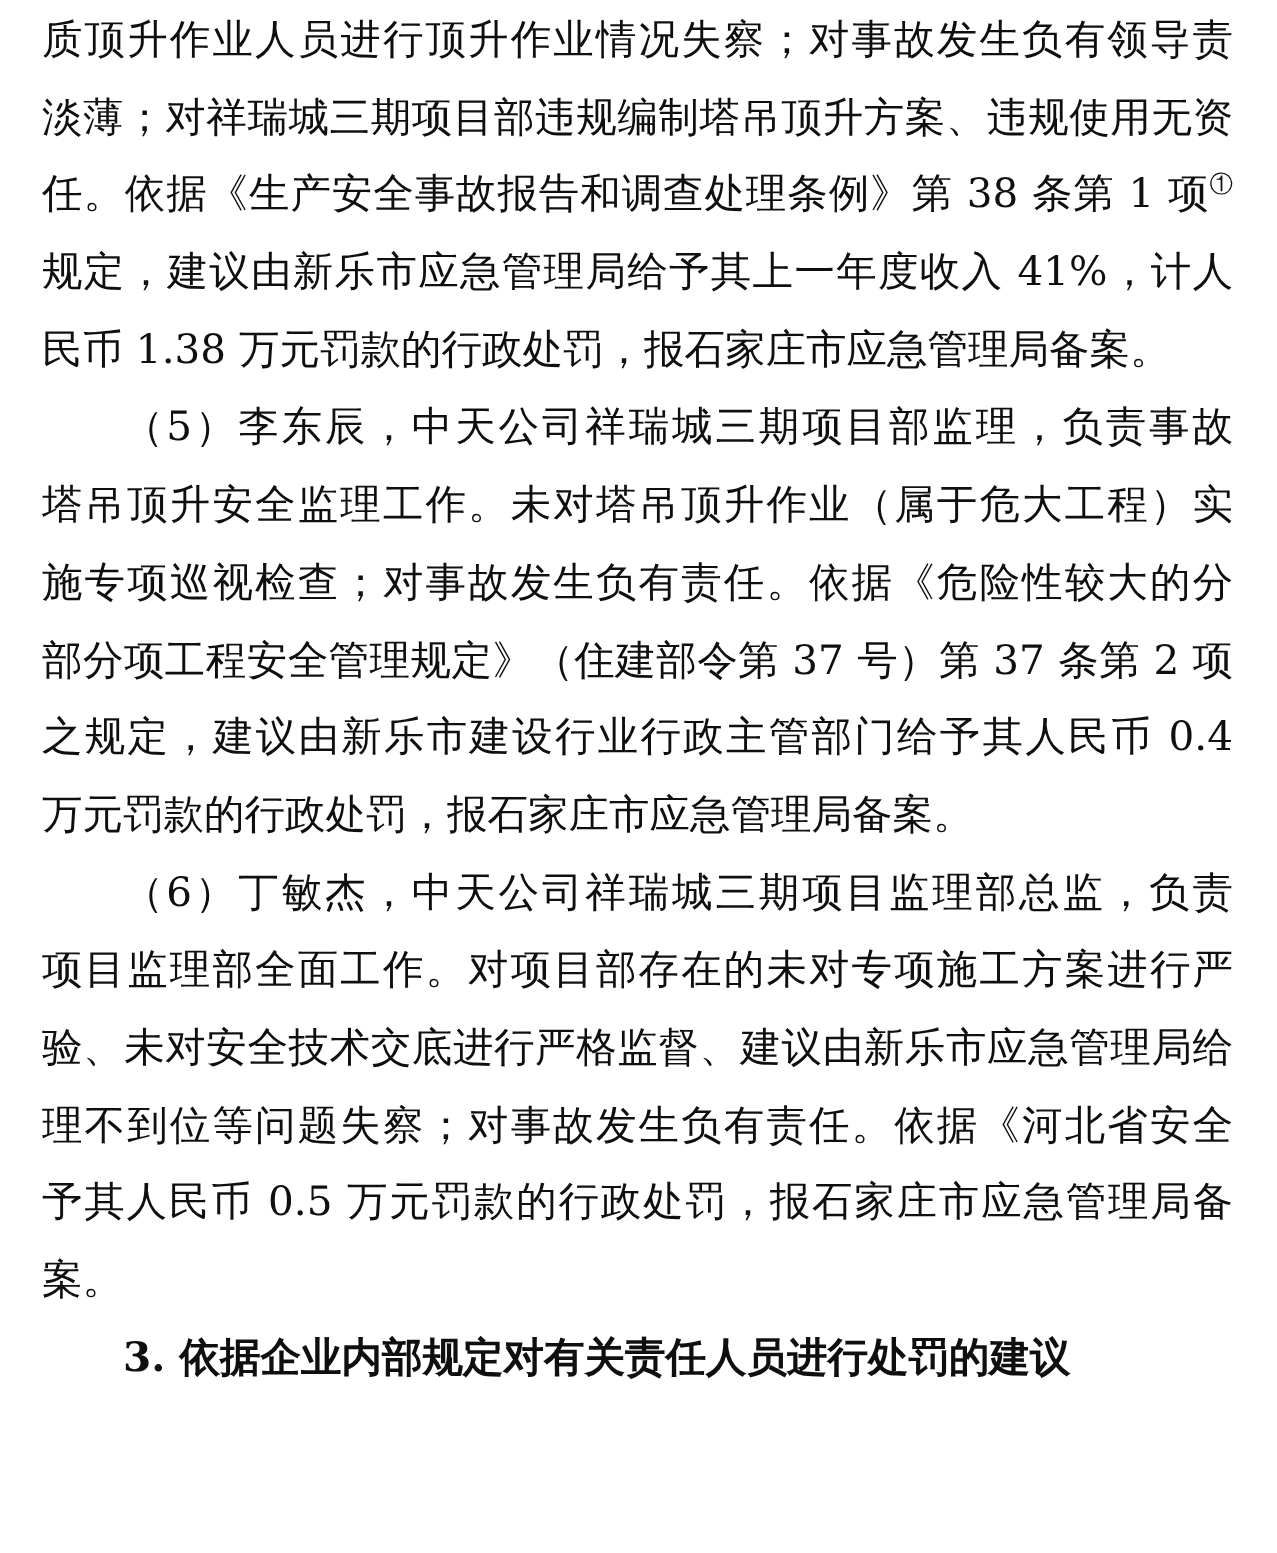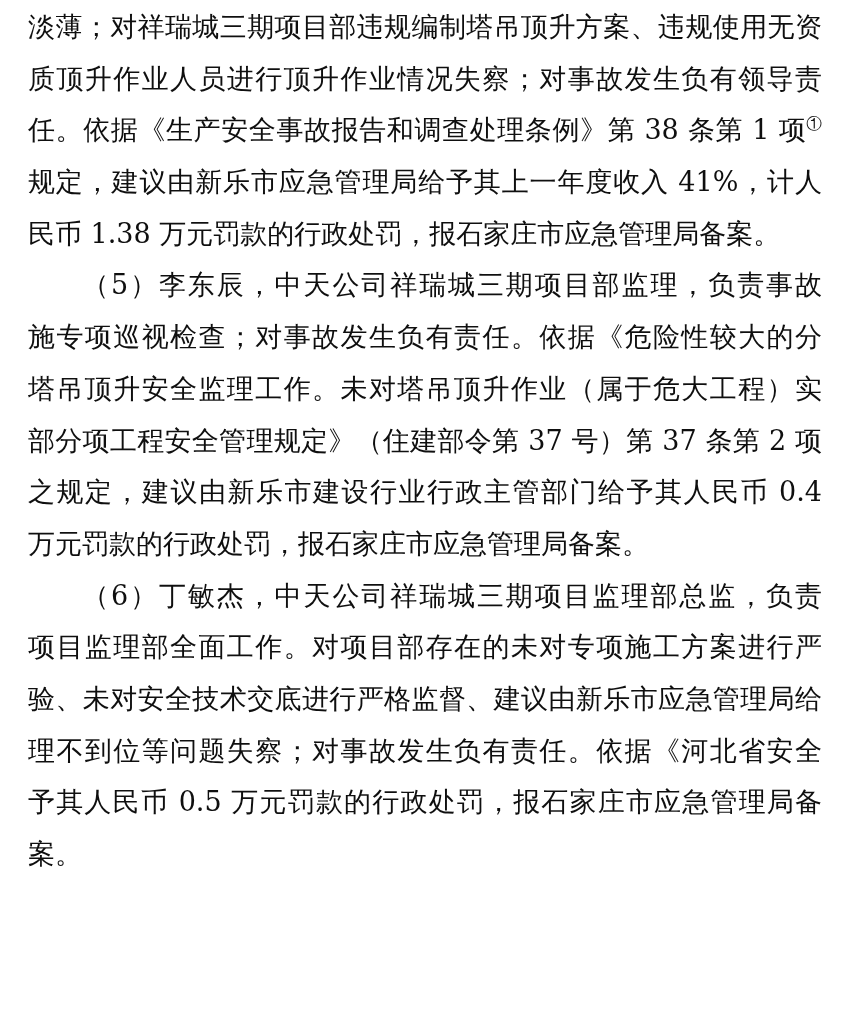--- a/index.html
+++ b/index.html
@@ -42,36 +42,39 @@
     line-height: 0;
     vertical-align: super;
   }
 </style>
 </head>
 <body>
 
 <div class="page">
   <div>
       <div class="block paragraph">
+        <div class="line">质顶升作业人员进行顶升作业情况失察；对事故发生负有领导责</div>
         <div class="line">淡薄；对祥瑞城三期项目部违规编制塔吊顶升方案、违规使用无资</div>
-        <div class="line">质顶升作业人员进行顶升作业情况失察；对事故发生负有领导责</div>
         <div class="line">任。依据《生产安全事故报告和调查处理条例》第 38 条第 1 项<sup class="fnref">①</sup>之</div>
         <div class="line">规定，建议由新乐市应急管理局给予其上一年度收入 41%，计人</div>
         <div class="line line-end">民币 1.38 万元罚款的行政处罚，报石家庄市应急管理局备案。</div>
       </div>
       <div class="block paragraph">
         <div class="line indent">（5）李东辰，中天公司祥瑞城三期项目部监理，负责事故</div>
+        <div class="line">塔吊顶升安全监理工作。未对塔吊顶升作业（属于危大工程）实</div>
         <div class="line">施专项巡视检查；对事故发生负有责任。依据《危险性较大的分</div>
-        <div class="line">塔吊顶升安全监理工作。未对塔吊顶升作业（属于危大工程）实</div>
         <div class="line">部分项工程安全管理规定》（住建部令第 37 号）第 37 条第 2 项</div>
         <div class="line">之规定，建议由新乐市建设行业行政主管部门给予其人民币 0.4</div>
         <div class="line line-end">万元罚款的行政处罚，报石家庄市应急管理局备案。</div>
       </div>
       <div class="block paragraph">
         <div class="line indent">（6）丁敏杰，中天公司祥瑞城三期项目监理部总监，负责</div>
         <div class="line">项目监理部全面工作。对项目部存在的未对专项施工方案进行严</div>
         <div class="line">验、未对安全技术交底进行严格监督、建议由新乐市应急管理局给</div>
         <div class="line">理不到位等问题失察；对事故发生负有责任。依据《河北省安全</div>
         <div class="line">予其人民币 0.5 万元罚款的行政处罚，报石家庄市应急管理局备</div>
         <div class="line line-end">案。</div>
       </div>
+      <div class="block heading">
+        <div class="line line-end indent">3. 依据企业内部规定对有关责任人员进行处罚的建议</div>
+      </div>
     </div>
 </div>
 
 </body></html>

